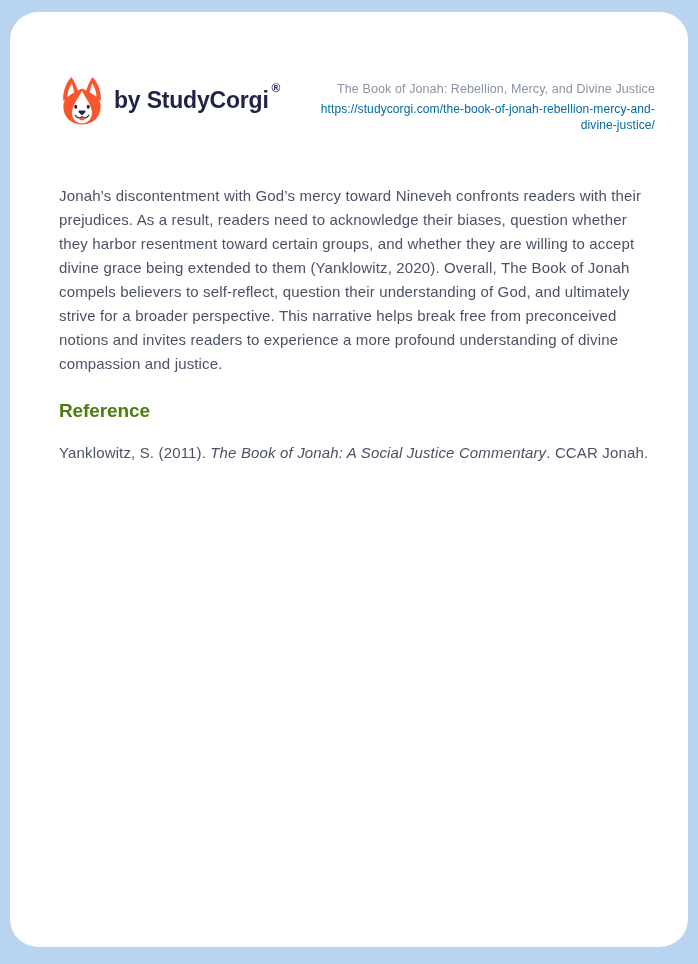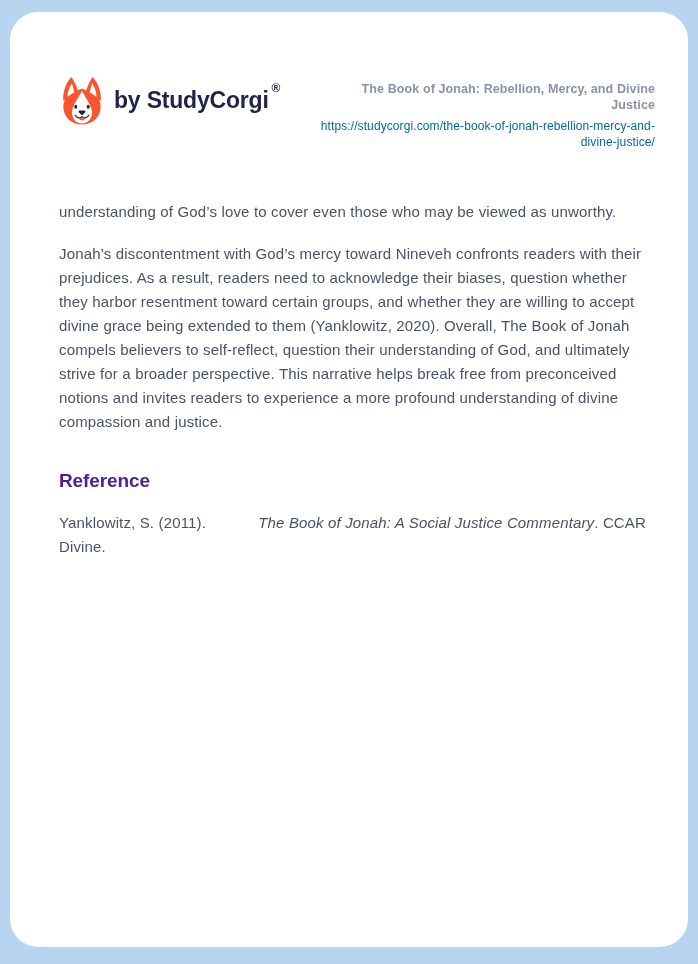--- a/index.html
+++ b/index.html
@@ -47,21 +47,21 @@
     top: -7px;
     left: 3px;
   }
   .header-meta {
     text-align: right;
     max-width: 340px;
     padding-top: 6px;
   }
   .doc-title {
     font-size: 12.5px;
-    font-weight: 700;
+    font-weight: 400;
     color: #8b92a8;
     line-height: 1.3;
     letter-spacing: 0.1px;
     margin-bottom: 4px;
   }
   .doc-url {
     font-size: 12px;
     color: #0369a1;
     line-height: 1.35;
     letter-spacing: 0.1px;
@@ -73,32 +73,32 @@
     font-size: 15px;
     color: #4b5268;
     line-height: 24px;
     letter-spacing: 0.15px;
     margin-bottom: 18px;
     max-width: 596px;
   }
   .ref-heading {
     font-size: 19px;
     font-weight: 800;
-    color: #4c1d95;
-    margin: 36px 0 19px 0;
+    color: #4d7c0f;
+    margin: 24px 0 19px 0;
     letter-spacing: -0.1px;
   }
   .ref-entry {
     font-size: 14.7px;
     color: #4b5268;
     line-height: 24px;
     letter-spacing: 0.1px;
     max-width: 596px;
   }
-  .ref-entry em { font-style: italic; margin-left: 48px; }
+  .ref-entry em { font-style: italic; }
 </style>
 </head>
 <body>
 
 <div class="card">
 
   <div class="header">
 
     <div class="brand">
       <span>
@@ -120,21 +120,20 @@
     </div>
 
     <div class="header-meta">
       <div class="doc-title">The Book of Jonah: Rebellion, Mercy, and Divine Justice</div>
       <a class="doc-url" href="#">https://studycorgi.com/the-book-of-jonah-rebellion-mercy-and-divine-justice/</a>
     </div>
 
   </div>
 
   <div class="content">
-    <p>understanding of God’s love to cover even those who may be viewed as unworthy.</p>
     <p>Jonah’s discontentment with God’s mercy toward Nineveh confronts readers with their prejudices. As a result, readers need to acknowledge their biases, question whether they harbor resentment toward certain groups, and whether they are willing to accept divine grace being extended to them (Yanklowitz, 2020). Overall, The Book of Jonah compels believers to self-reflect, question their understanding of God, and ultimately strive for a broader perspective. This narrative helps break free from preconceived notions and invites readers to experience a more profound understanding of divine compassion and justice.</p>
 
     <h2 class="ref-heading">Reference</h2>
 
-    <p class="ref-entry"><span>Yanklowitz, S. (2011). </span><em>The Book of Jonah: A Social Justice Commentary</em><span>. CCAR Divine.</span></p>
+    <p class="ref-entry"><span>Yanklowitz, S. (2011). </span><em>The Book of Jonah: A Social Justice Commentary</em><span>. CCAR Jonah.</span></p>
   </div>
 
 </div>
 
 </body></html>

